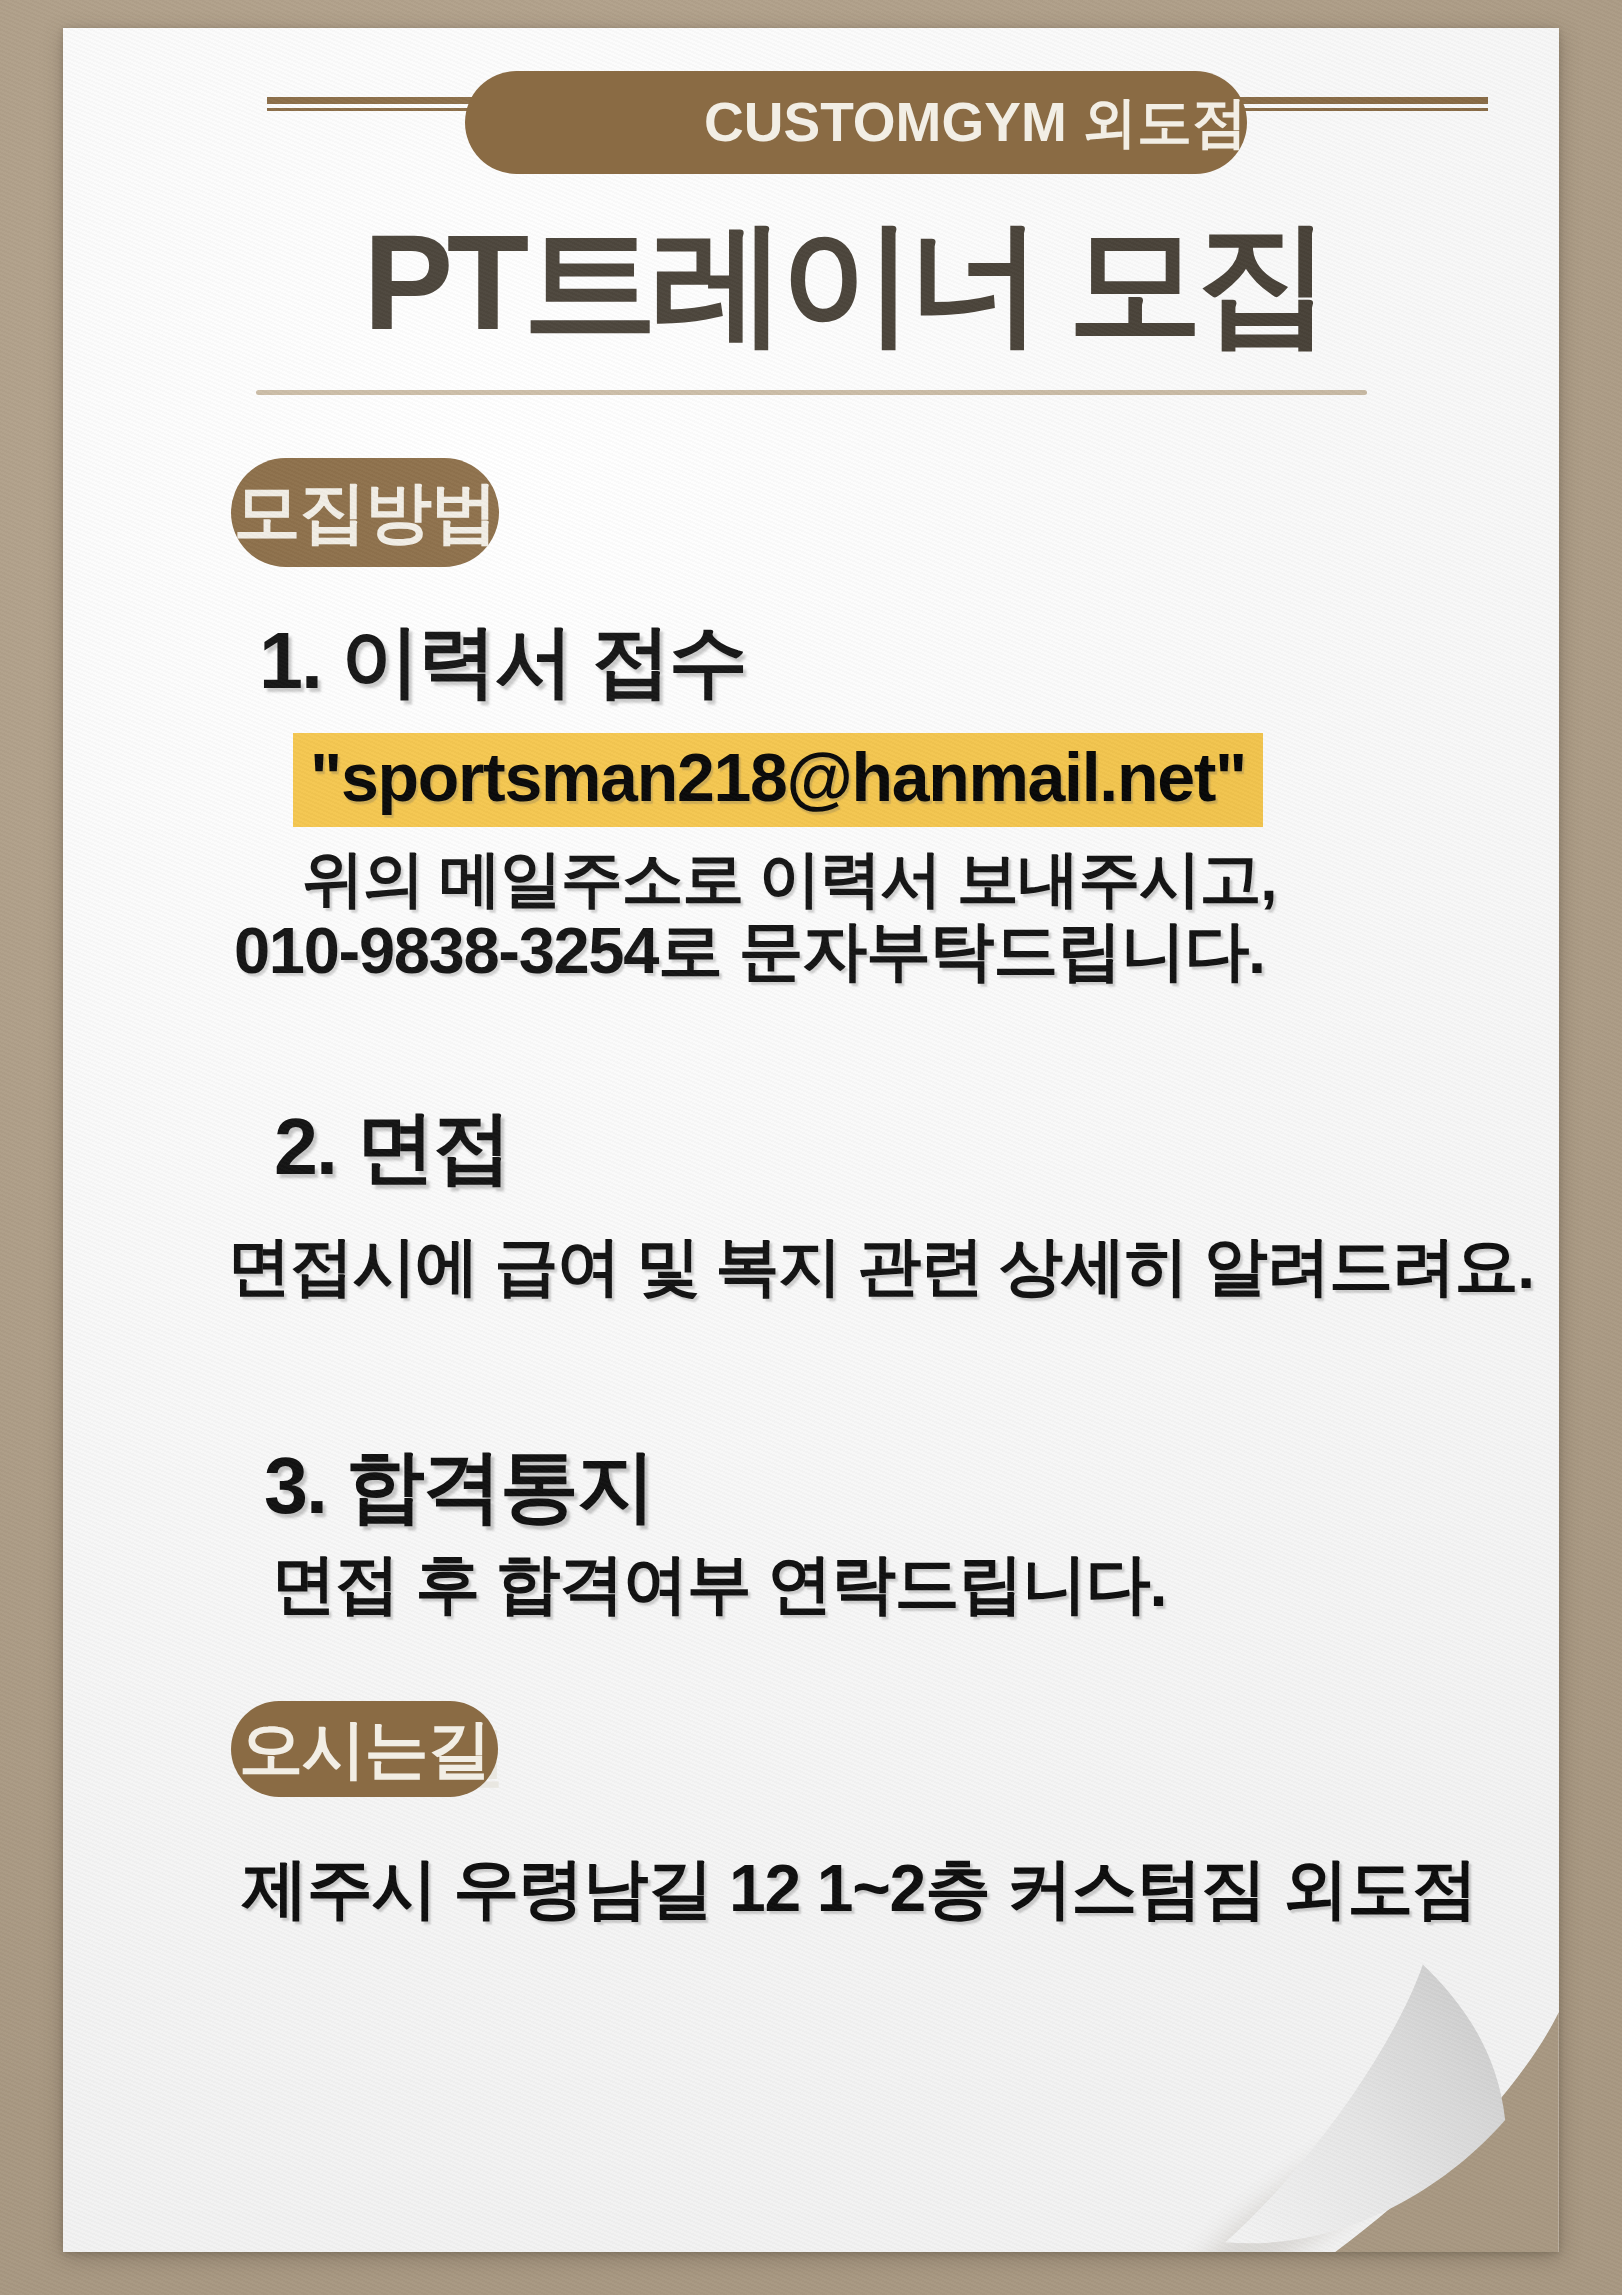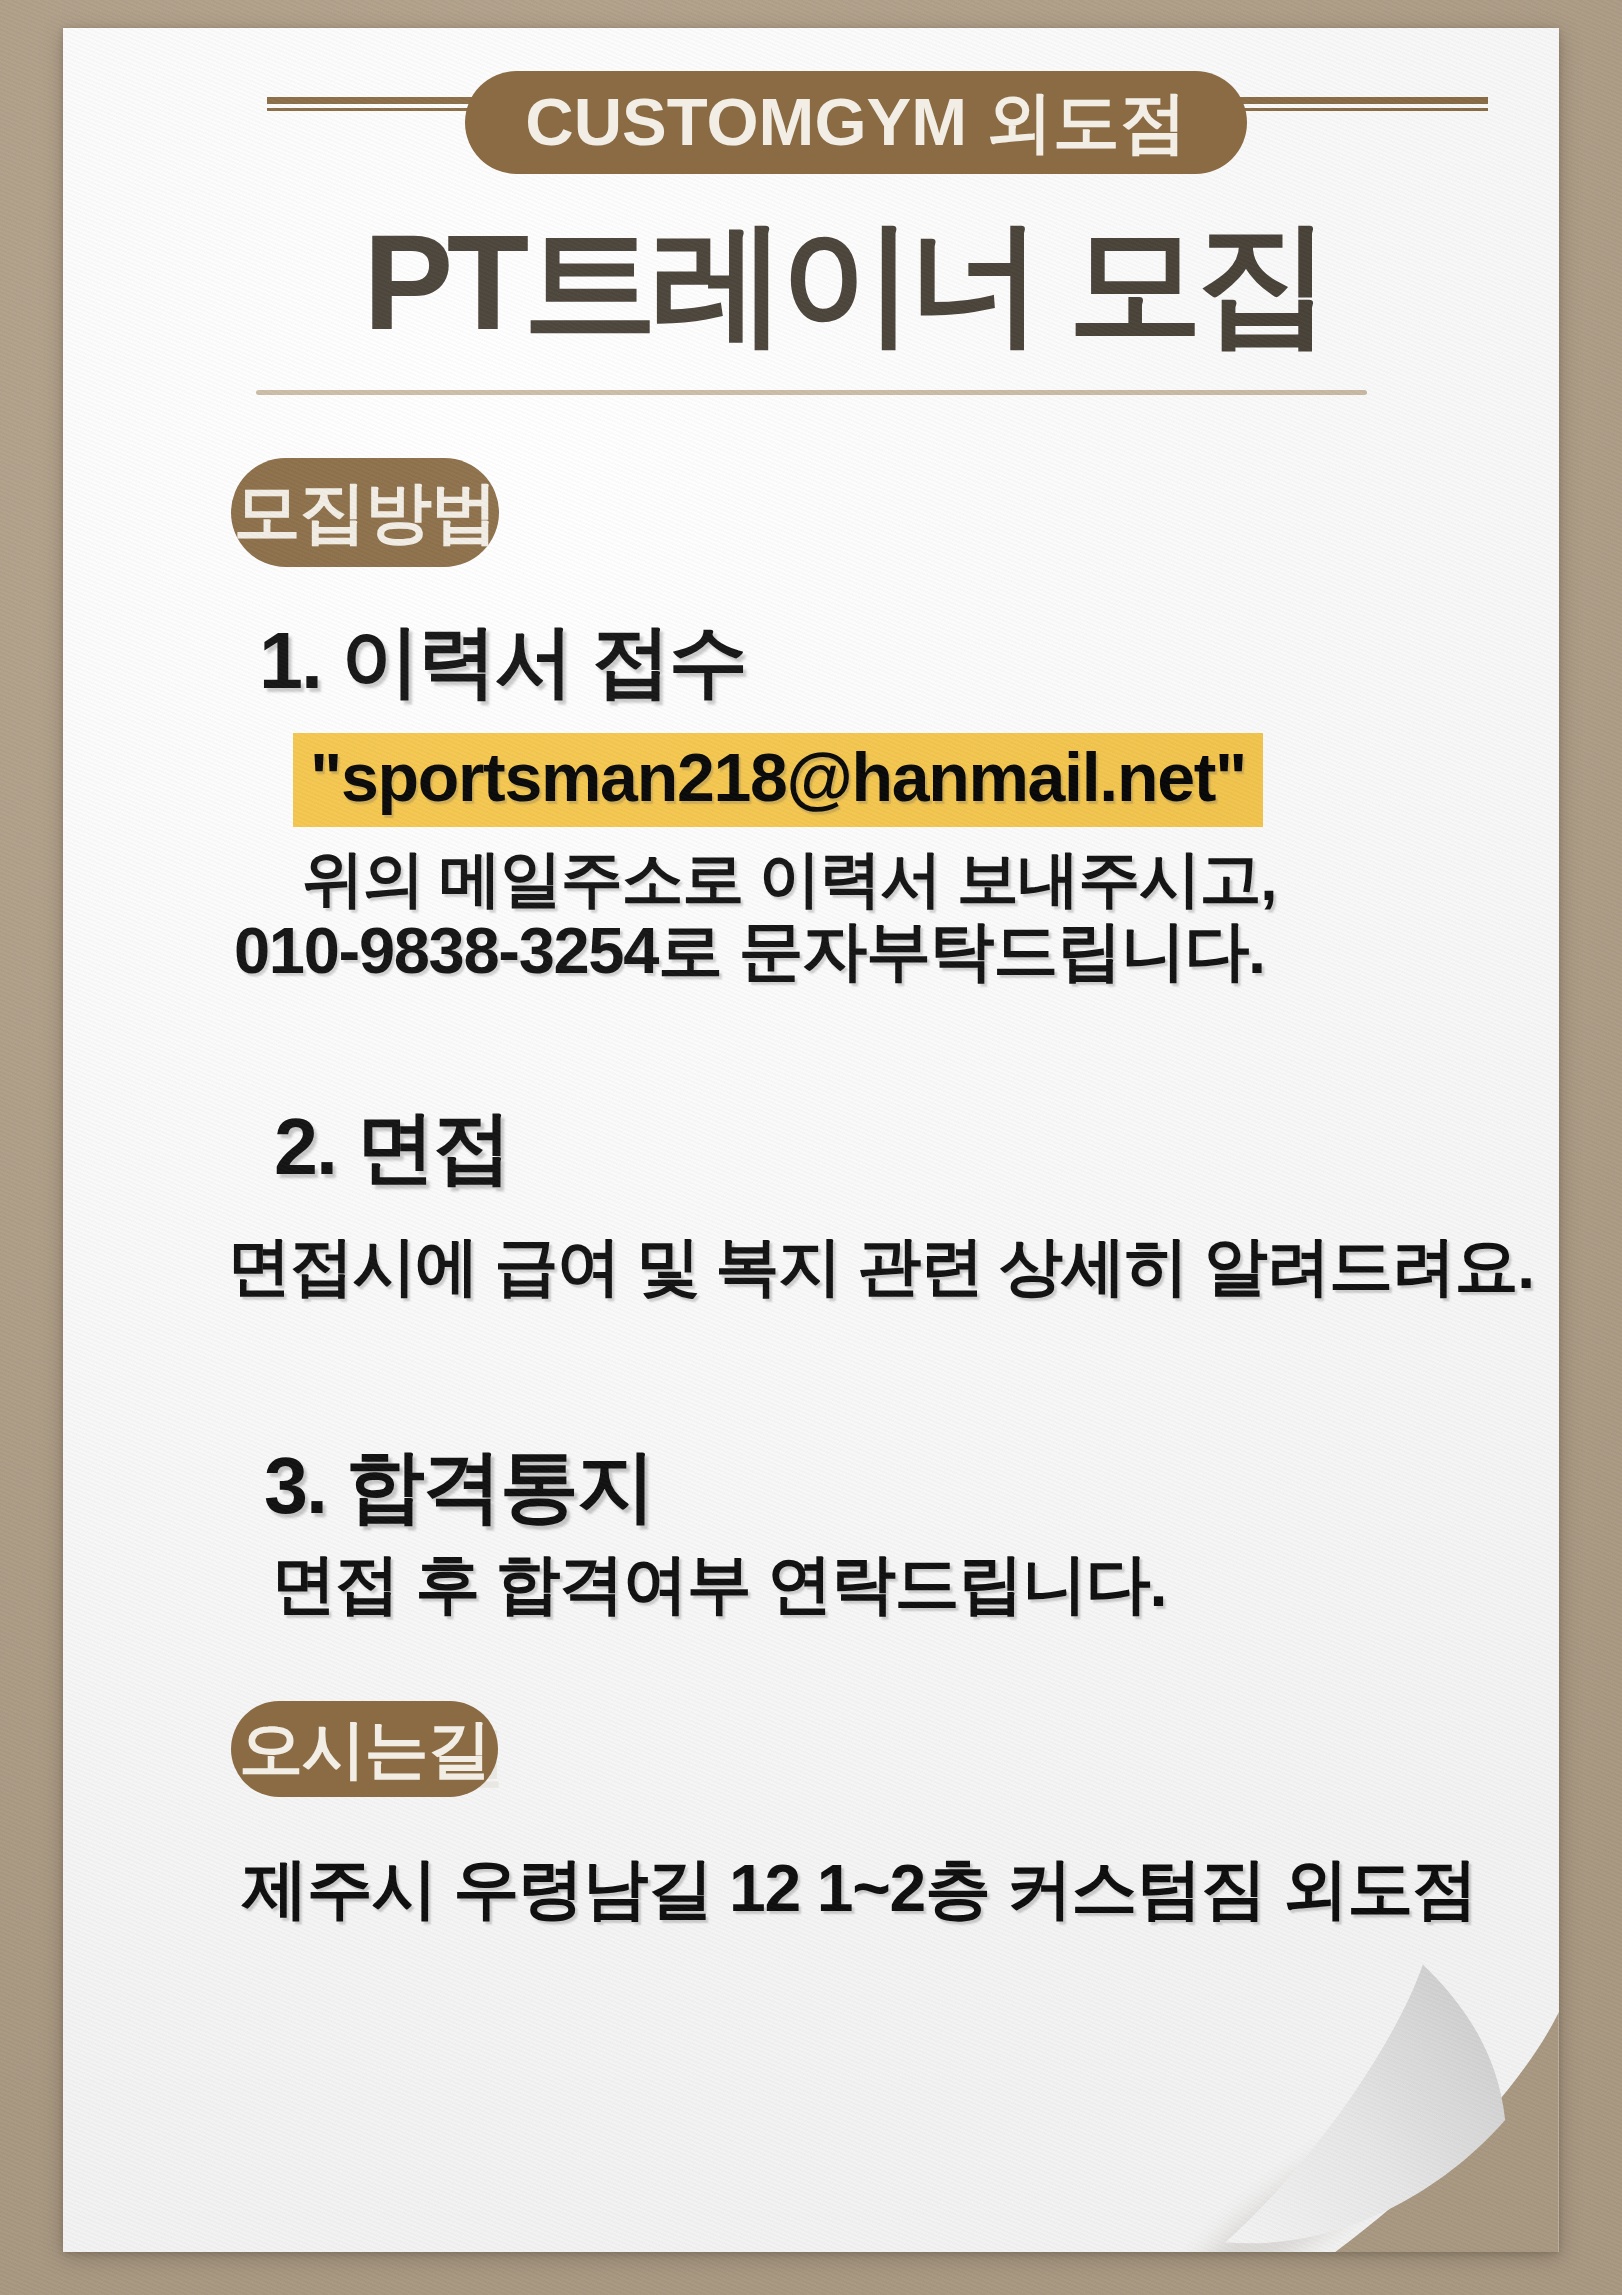--- a/index.html
+++ b/index.html
@@ -34,22 +34,22 @@
     box-shadow:0 5.2px 19.6px rgba(70,58,42,0.35), 0 1.3px 5.2px rgba(70,58,42,0.22);
   }
   .rule{position:absolute;background:var(--rule-brown);}
   .rule-left-thick{left:204px;top:69px;width:220px;height:7.2px;}
   .rule-left-thin{left:204px;top:80px;width:220px;height:3.3px;}
   .rule-right-thick{left:1174px;top:69px;width:251px;height:7.2px;}
   .rule-right-thin{left:1174px;top:80px;width:251px;height:3.3px;}
   .brand-badge{
     position:absolute;left:402px;top:43px;width:782px;height:103px;
     background:var(--badge-brown);border-radius:52px;
-    display:flex;align-items:center;justify-content:center;
-    color:var(--badge-text);font-size:67px;font-weight:bold;letter-spacing:0px;
+    display:flex;align-items:center;justify-content:flex-end;
+    color:var(--badge-text);font-size:55px;font-weight:bold;letter-spacing:0px;
     white-space:nowrap;z-index:2;
   }
   .poster-title{
     position:absolute;left:33px;top:165px;width:100%;text-align:center;
     font-size:135px;font-weight:bold;letter-spacing:-6.5px;
     color:var(--title-brown);white-space:nowrap;
   }
   .title-divider{
     position:absolute;left:193px;top:362px;width:1111px;height:5.2px;
     background:var(--divider-tan);border-radius:2.6px;

